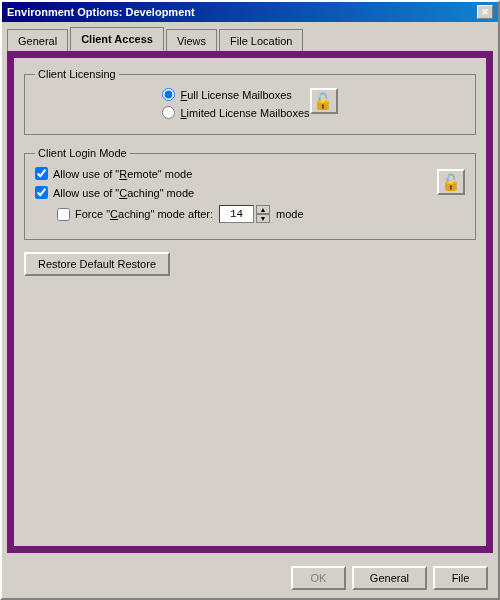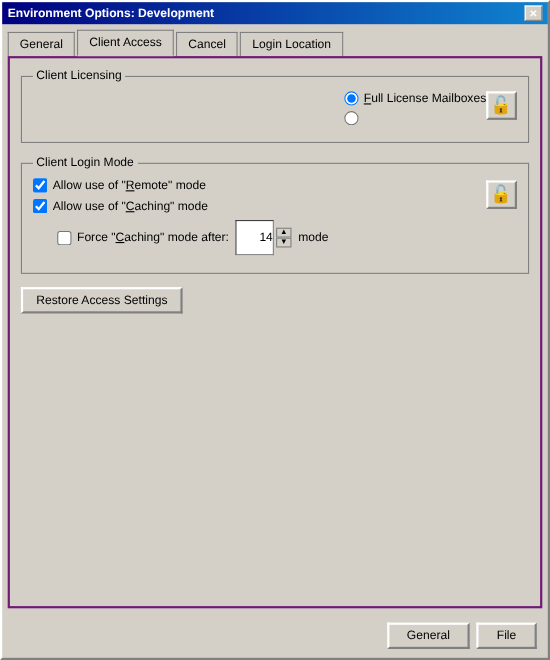--- a/index.html
+++ b/index.html
@@ -79,26 +79,26 @@
       height: 22px;
       display: flex;
       align-items: center;
     }
 
     .tab.active {
       background: #d4d0c8;
       border-color: #808080;
       border-bottom: 1px solid #d4d0c8;
       z-index: 2;
-      font-weight: normal;
+      font-weight: bold;
       height: 24px;
     }
 
     .tab-panel {
-      border: 2px solid #701a75;
+      border: 7px solid #701a75;
       background: #d4d0c8;
       padding: 10px;
       flex: 1;
       position: relative;
       z-index: 1;
     }
 
     fieldset {
       border: 1px solid #808080;
       padding: 8px 10px 10px 10px;
@@ -152,28 +152,28 @@
 
     
     .spinner-container {
       display: flex;
       align-items: center;
       gap: 2px;
     }
 
     .spinner-input {
       width: 35px;
-      height: 32px;
+      height: 18px;
       border: 1px solid #808080;
       border-top-color: #404040;
       border-left-color: #404040;
       background: white;
-      text-align: right;
-      font-size: 11px;
-      font-family: Liberation Sans, sans-serif;
+      text-align: center;
+      font-size: 11px;
+      font-family: Liberation Mono, monospace;
     }
 
     .spinner-buttons {
       display: flex;
       flex-direction: column;
     }
 
     .spinner-btn {
       width: 14px;
       height: 9px;
@@ -243,43 +243,46 @@
   <div class="window-content">
 
     <div class="tabs">
       <div class="tab">
         <span>General</span>
       </div>
       <div class="tab active">
         <span>Client Access</span>
       </div>
       <div class="tab">
-        <span>Cancel</span>
+        <span>Views</span>
       </div>
       <div class="tab">
-        <span>Login Location</span>
+        <span>File Location</span>
       </div>
     </div>
 
     <div class="tab-panel">
 
       
       <fieldset>
         <legend>Client Licensing</legend>
 
-        <div style="display: flex; justify-content: flex-end; align-items: flex-start;">
+        <div style="display: flex; justify-content: center; align-items: flex-start;">
           <div>
             <div class="radio-row">
               <input type="radio" name="license" id="radio-full" checked="" style="">
               <label for="radio-full">
                 <span class="underline">F</span><span>ull License Mailboxes</span>
               </label>
             </div>
             <div class="radio-row">
               <input type="radio" name="license" id="radio-limited" style="">
+              <label for="radio-limited">
+                <span class="underline">L</span><span>imited License Mailboxes</span>
+              </label>
             </div>
           </div>
           <div class="lock-btn">
             <span>🔓</span>
           </div>
         </div>
       </fieldset>
 
       
       <fieldset>
@@ -316,23 +319,24 @@
               </span>
             </div>
           </div>
           <div class="lock-btn" style="margin-left: 8px; margin-top: 2px;">
             <span>🔓</span>
           </div>
         </div>
       </fieldset>
 
       
-      <button class="restore-btn">Restore Access Settings</button>
+      <button class="restore-btn">Restore Default Restore</button>
 
     </div>
 
   </div>
 
   <div class="bottom-bar">
+    <button class="bottom-btn disabled">OK</button>
     <button class="bottom-btn">General</button>
     <button class="bottom-btn">File</button>
   </div>
 </div>
 
 </body></html>

